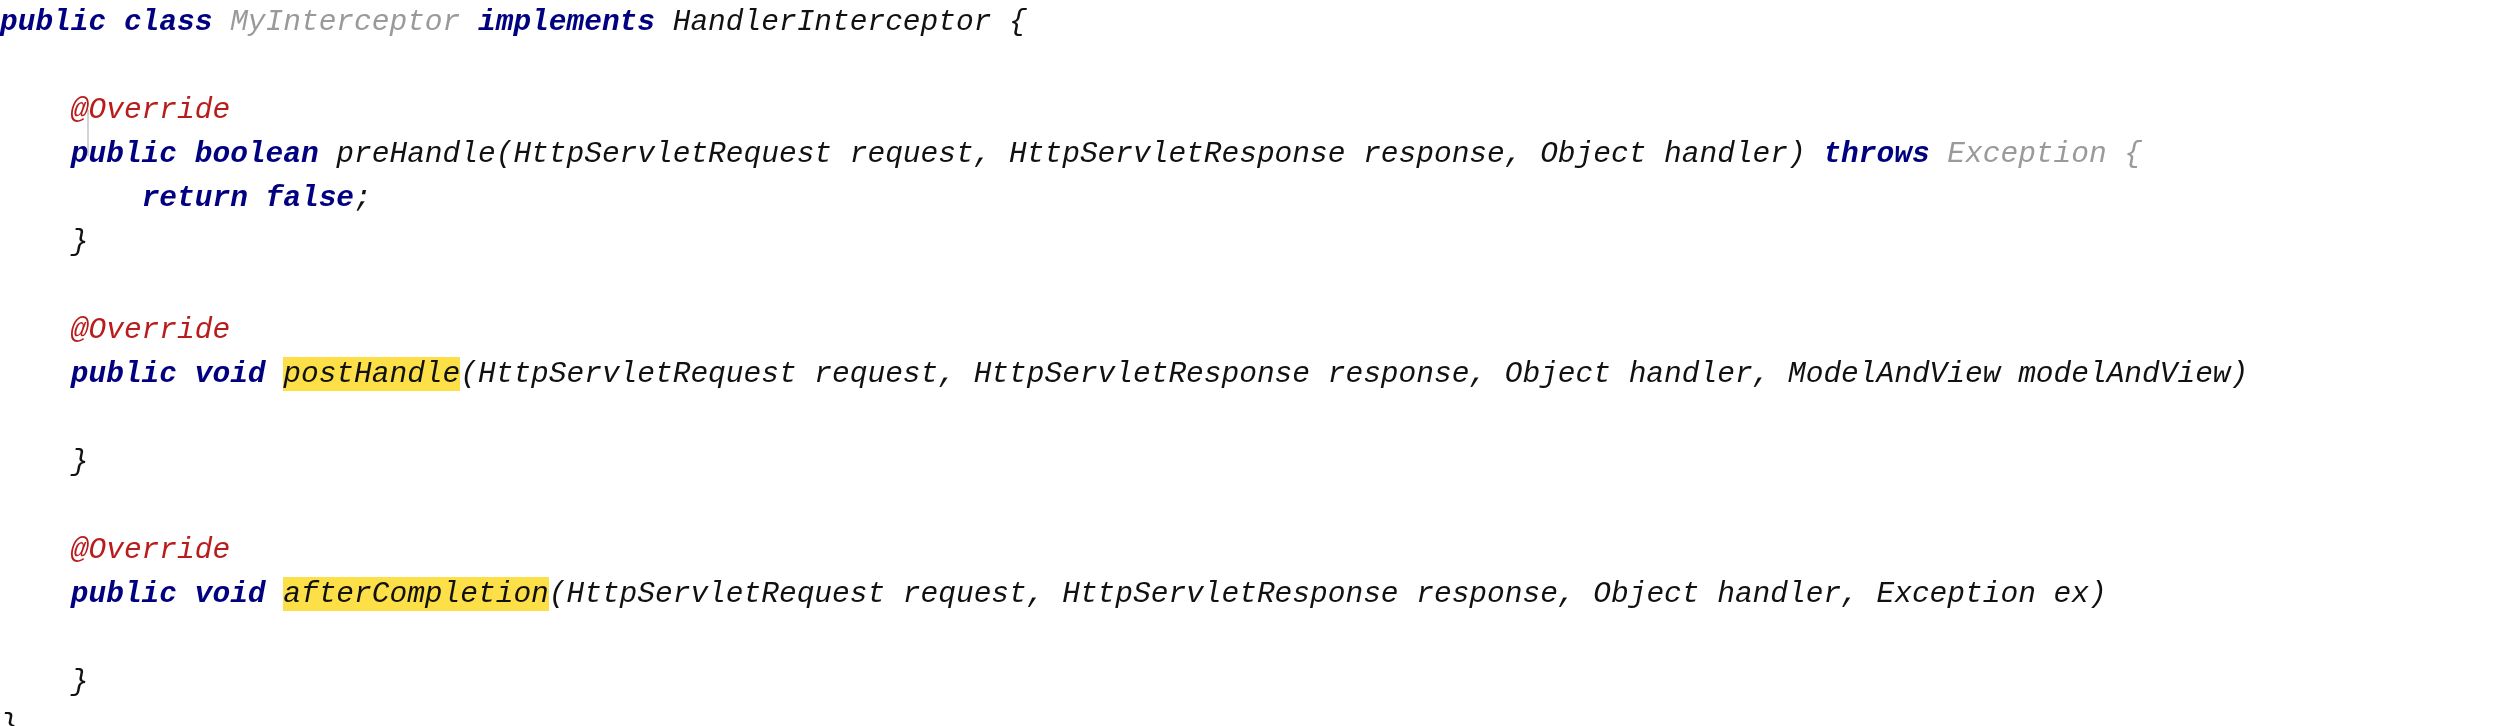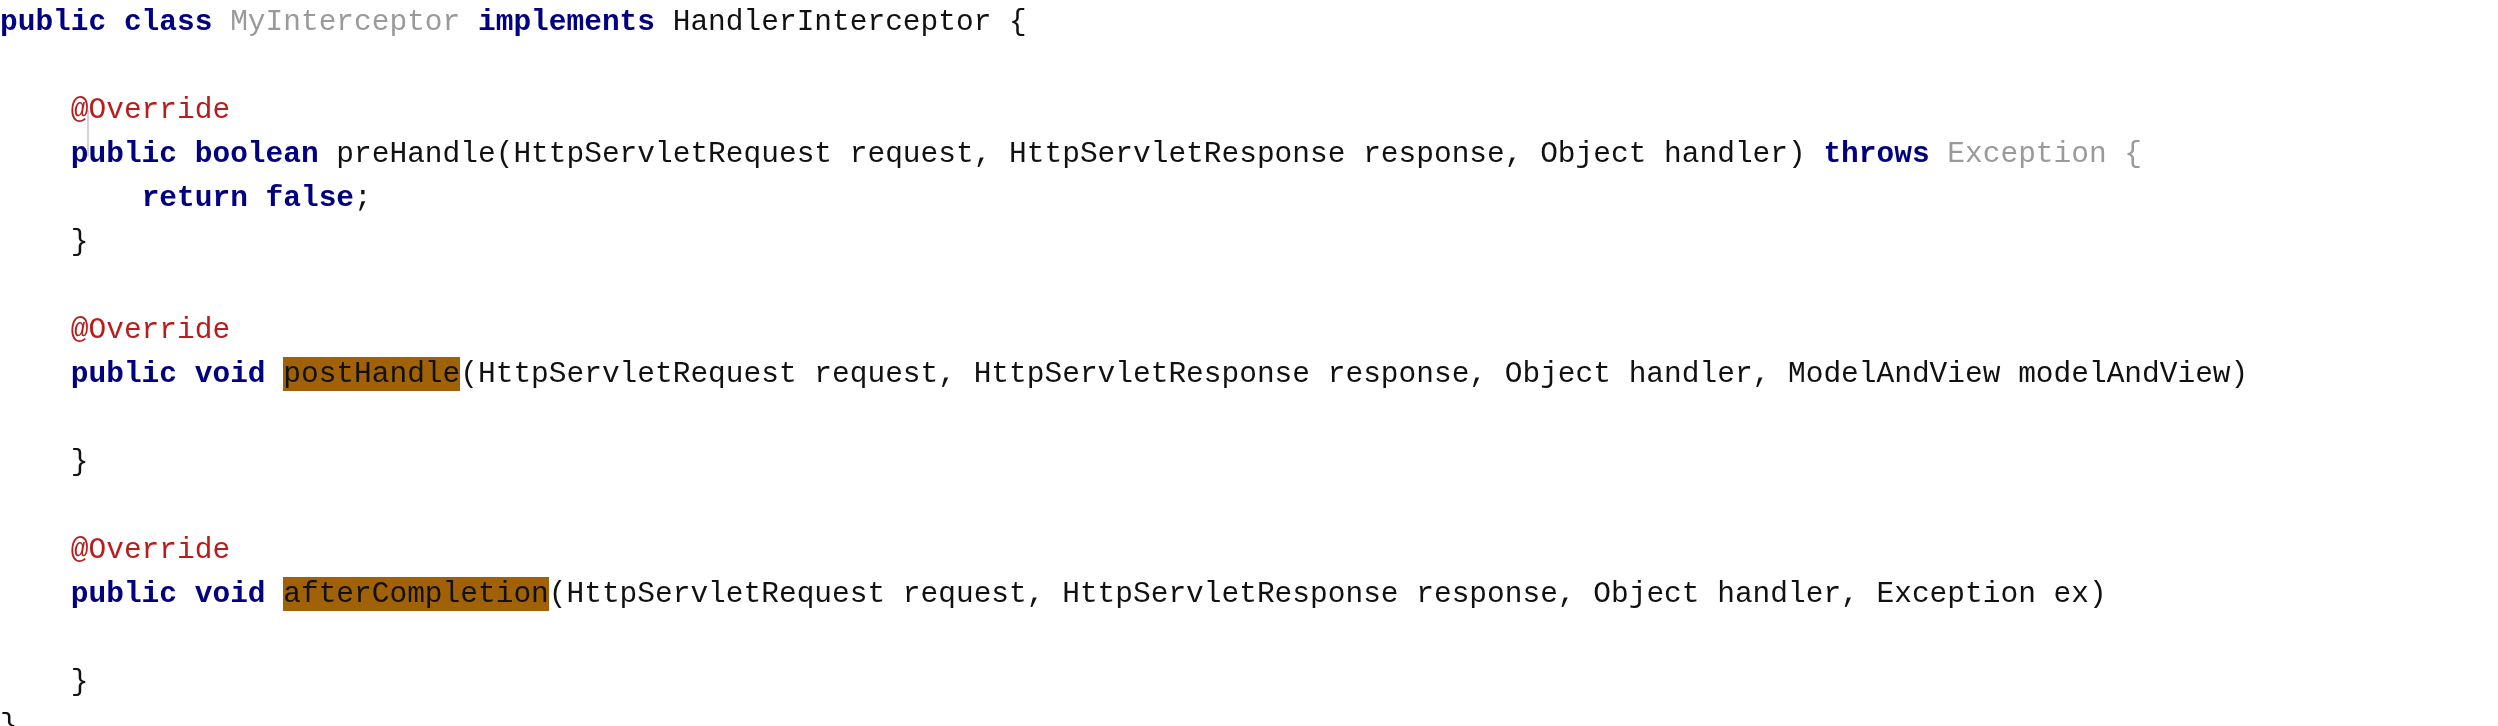--- a/index.html
+++ b/index.html
@@ -9,20 +9,21 @@
   }
   body {
     font-family: "Liberation Mono", "DejaVu Sans Mono", monospace;
   }
   #editor {
     position: relative;
     width: 2498px;
     height: 726px;
     background: #ffffff;
     overflow: hidden;
+    font-style: italic;
   }
   #code {
     position: absolute;
     left: 0;
     top: 0;
     width: 2498px;
     padding: 0;
     margin: 0;
     font-family: "Liberation Mono", "DejaVu Sans Mono", monospace;
     font-size: 29.5px;
@@ -65,21 +66,21 @@
   
   #indent-guide {
     position: absolute;
     left: 87px;
     top: 110px;
     width: 2px;
     height: 46px;
     background: #d3d3d3;
   }
 </style>
-<style>.kw{color:#000080;}.type{color:#9a9a9a;}.anno{color:#b91c1c;}.plain{color:#111111;}.hl{background:#a16207;}#indent-guide{background:#d3d3d3;}</style></head>
+<style>.kw{color:#000080;}.type{color:#9a9a9a;}.anno{color:#b91c1c;}.plain{color:#111111;}.hl{background:#fde047;}#indent-guide{background:#d3d3d3;}</style></head>
 <body>
 
 <div id="editor">
 
   <div id="topfragment">           */</div>
 
   <div id="indent-guide"></div>
 
   <pre id="code"><span class="ln"><span class="kw">public</span><span class="plain"> </span><span class="kw">class</span><span class="plain"> </span><span class="type">MyInterceptor</span><span class="plain"> </span><span class="kw">implements</span><span class="plain"> </span><span class="plain">HandlerInterceptor {</span></span><span class="ln">&nbsp;</span><span class="ln"><span class="plain">    </span><span class="anno">@Override</span></span><span class="ln"><span class="plain">    </span><span class="kw">public</span><span class="plain"> </span><span class="kw">boolean</span><span class="plain"> </span><span class="plain">preHandle(HttpServletRequest request, HttpServletResponse response, Object handler) </span><span class="kw">throws</span><span class="plain"> </span><span class="type">Exception {</span></span><span class="ln"><span class="plain">        </span><span class="kw">return</span><span class="plain"> </span><span class="kw">false</span><span class="plain">;</span></span><span class="ln"><span class="plain">    }</span></span><span class="ln">&nbsp;</span><span class="ln"><span class="plain">    </span><span class="anno">@Override</span></span><span class="ln"><span class="plain">    </span><span class="kw">public</span><span class="plain"> </span><span class="kw">void</span><span class="plain"> </span><span class="hl">postHandle</span><span class="plain">(HttpServletRequest request, HttpServletResponse response, Object handler, ModelAndView modelAndView) </span></span><span class="ln">&nbsp;</span><span class="ln"><span class="plain">    }</span></span><span class="ln">&nbsp;</span><span class="ln"><span class="plain">    </span><span class="anno">@Override</span></span><span class="ln"><span class="plain">    </span><span class="kw">public</span><span class="plain"> </span><span class="kw">void</span><span class="plain"> </span><span class="hl">afterCompletion</span><span class="plain">(HttpServletRequest request, HttpServletResponse response, Object handler, Exception ex) </span></span><span class="ln">&nbsp;</span><span class="ln"><span class="plain">    }</span></span><span class="ln"><span class="plain">}</span></span></pre>
 

